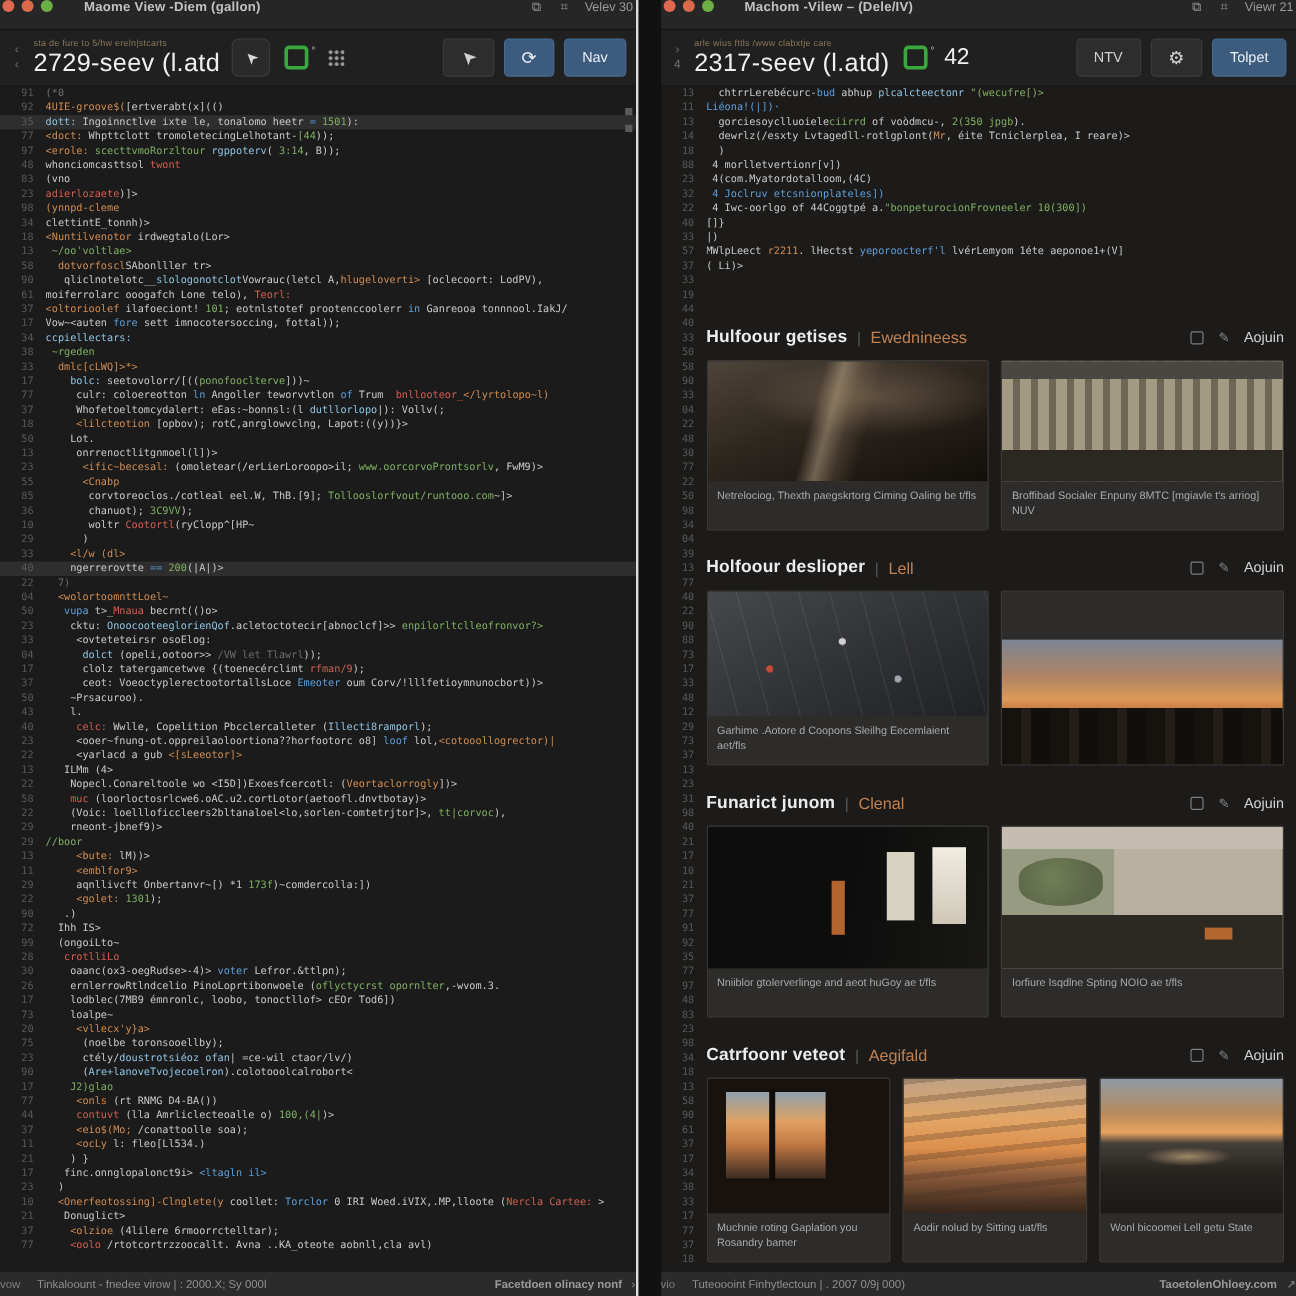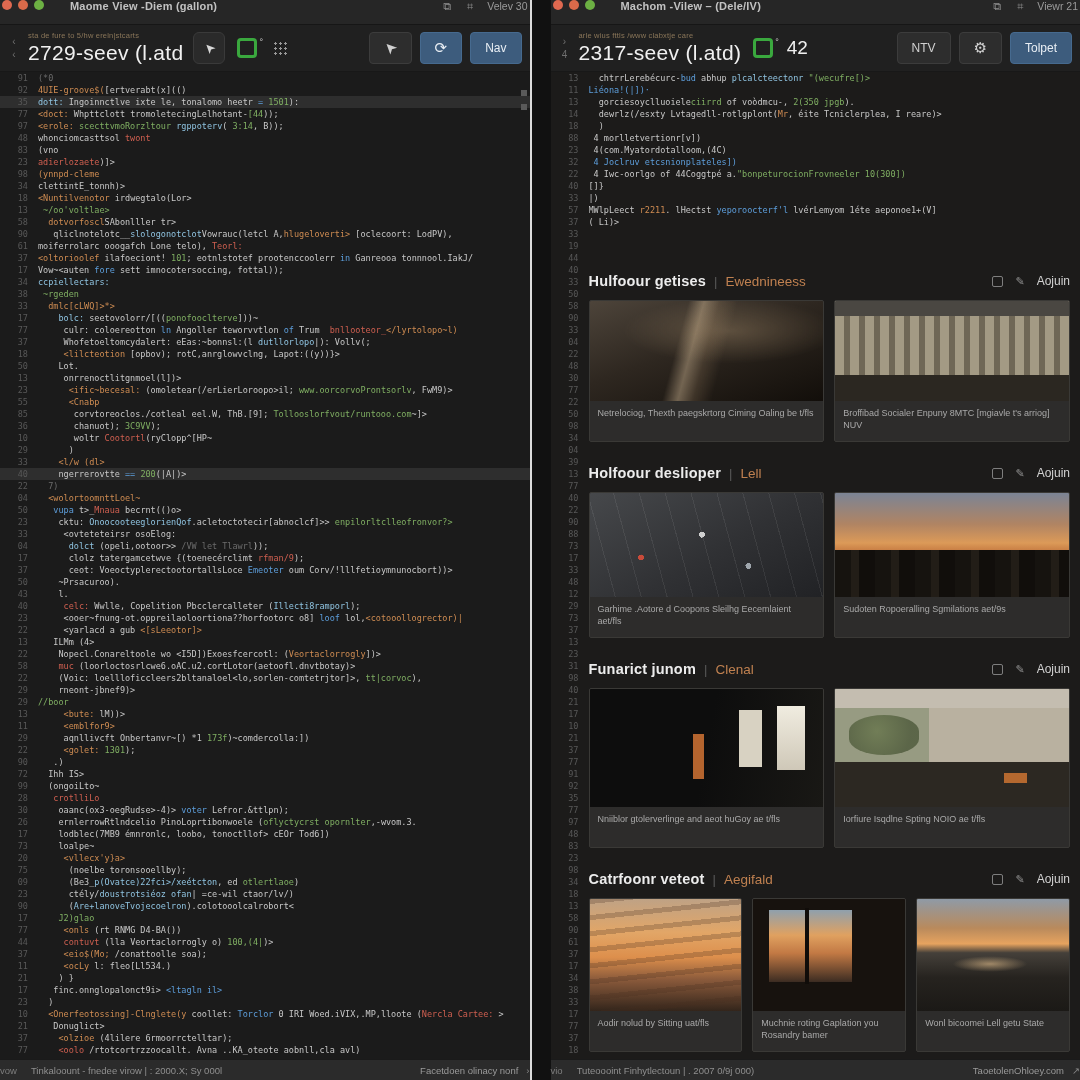--- a/index.html
+++ b/index.html
@@ -110,21 +110,21 @@
     repeating-linear-gradient(174deg,rgba(70,45,30,.25) 0 5px,transparent 5px 16px),
     linear-gradient(180deg,#bfa285 0%,#e2a667 30%,#dd8f4c 52%,#8a5a3b 72%,#33251b 100%);}
   .img-harbor-sunset{background:
     radial-gradient(ellipse 35% 10% at 48% 58%,rgba(245,205,150,.55),transparent 70%),
     linear-gradient(180deg,#8f9aa6 0%,#b98a5c 26%,#e6a35f 40%,#45403a 48%,#26231f 70%,#1b1916 100%);}
 
   
   .statusbar{height:20px;background:#2b2b2b;border-top:1px solid #1a1a1a;display:flex;align-items:center;flex:none;padding:0 0;color:#8f8f8f;font-size:9.5px;white-space:nowrap;}
   .sb-mode{color:#7d7d7d;margin-right:14px;}
   .sb-spacer{flex:1;}
-  .sb-right{color:#9a9a9a;}
+  .sb-right{color:#9a9a9a;font-weight:bold;}
   .sb-chev{margin-left:8px;color:#8a8a8a;}
 </style>
 </head>
 <body>
 
 <div class="split">
 
   <div class="window left">
     <div class="titlebar">
       <div class="lights">
@@ -226,26 +226,25 @@
           <div class="code-line"><span class="ln">90</span><span class="lt"><span class="tk-w">   .)</span></span></div>
           <div class="code-line"><span class="ln">72</span><span class="lt"><span class="tk-w">  Ihh IS&gt;</span></span></div>
           <div class="code-line"><span class="ln">99</span><span class="lt"><span class="tk-w">  (ongoiLto~</span></span></div>
           <div class="code-line"><span class="ln">28</span><span class="lt"><span class="tk-r">   crotlliLo</span></span></div>
           <div class="code-line"><span class="ln">30</span><span class="lt"><span class="tk-w">    oaanc(ox3-oegRudse&gt;-4)&gt; </span><span class="tk-b">voter</span><span class="tk-w"> Lefror.&amp;ttlpn);</span></span></div>
           <div class="code-line"><span class="ln">26</span><span class="lt"><span class="tk-w">    ernlerrowRtlndcelio PinoLoprtibonwoele (</span><span class="tk-gr">oflyctycrst opornlter</span><span class="tk-w">,-wvom.3.</span></span></div>
           <div class="code-line"><span class="ln">17</span><span class="lt"><span class="tk-w">    lodblec(7MB9 émnronlc, loobo, tonoctllof&gt; cEOr Tod6])</span></span></div>
           <div class="code-line"><span class="ln">73</span><span class="lt"><span class="tk-w">    loalpe~</span></span></div>
           <div class="code-line"><span class="ln">20</span><span class="lt"><span class="tk-o">     &lt;vllecx'y}a&gt;</span></span></div>
           <div class="code-line"><span class="ln">75</span><span class="lt"><span class="tk-w">      (noelbe toronsooellby);</span></span></div>
-          <div class="code-line"><span class="ln">09</span><span class="lt"><span class="tk-w">      (Be3_</span><span class="tk-lb">p(Ovatce)22fci&gt;/xeétcton</span><span class="tk-w">, ed </span><span class="tk-gr">otlertlaoe</span><span class="tk-w">)</span></span></div>
           <div class="code-line"><span class="ln">23</span><span class="lt"><span class="tk-w">      ctély/</span><span class="tk-lb">doustrotsiéoz ofan</span><span class="tk-w">| =ce-wil ctaor/lv/)</span></span></div>
           <div class="code-line"><span class="ln">90</span><span class="lt"><span class="tk-w">      (</span><span class="tk-lb">Are+lanoveTvojecoelron</span><span class="tk-w">).colotooolcalrobort&lt;</span></span></div>
           <div class="code-line"><span class="ln">17</span><span class="lt"><span class="tk-gr">    J2)glao</span></span></div>
           <div class="code-line"><span class="ln">77</span><span class="lt"><span class="tk-o">     &lt;onls</span><span class="tk-w"> (rt RNMG D4-BA())</span></span></div>
-          <div class="code-line"><span class="ln">44</span><span class="lt"><span class="tk-r">     contuvt</span><span class="tk-w"> (lla Veortaclorrogly o) </span><span class="tk-gr">100,(4|</span><span class="tk-w">)&gt;</span></span></div>
+          <div class="code-line"><span class="ln">44</span><span class="lt"><span class="tk-r">     contuvt</span><span class="tk-w"> (lla Amrliclecteoalle o) </span><span class="tk-gr">100,(4|</span><span class="tk-w">)&gt;</span></span></div>
           <div class="code-line"><span class="ln">37</span><span class="lt"><span class="tk-o">     &lt;eio$(Mo;</span><span class="tk-w"> /conattoolle soa);</span></span></div>
           <div class="code-line"><span class="ln">11</span><span class="lt"><span class="tk-o">     &lt;ocLy</span><span class="tk-w"> l: fleo[Ll534.)</span></span></div>
           <div class="code-line"><span class="ln">21</span><span class="lt"><span class="tk-w">    ) }</span></span></div>
           <div class="code-line"><span class="ln">17</span><span class="lt"><span class="tk-w">   finc.onnglopalonct9i&gt; </span><span class="tk-b">&lt;ltagln il&gt;</span></span></div>
           <div class="code-line"><span class="ln">23</span><span class="lt"><span class="tk-w">  )</span></span></div>
           <div class="code-line"><span class="ln">10</span><span class="lt"><span class="tk-o">  &lt;Onerfeotossing]-Clnglete(y</span><span class="tk-w"> coollet: </span><span class="tk-b">Torclor</span><span class="tk-w"> 0 IRI Woed.iVIX,.MP,lloote (</span><span class="tk-r">Nercla Cartee:</span><span class="tk-w"> &gt;</span></span></div>
           <div class="code-line"><span class="ln">21</span><span class="lt"><span class="tk-w">   Donuglict&gt;</span></span></div>
           <div class="code-line"><span class="ln">37</span><span class="lt"><span class="tk-o">    &lt;olzioe</span><span class="tk-w"> (4lilere 6rmoorrctelltar);</span></span></div>
           <div class="code-line"><span class="ln">77</span><span class="lt"><span class="tk-r">    &lt;oolo</span><span class="tk-w"> /rtotcortrzzoocallt. Avna ..KA_oteote aobnll,cla avl)</span></span></div>
         </div>
@@ -434,21 +433,20 @@
                   <span class="sec-action">Aojuin</span>
                 </span>
               </div>
               <div class="card-row">
                 <figure class="card">
                   <div class="card-img img-aerial-parking"></div>
                   <figcaption class="card-cap">Garhime .Aotore d Coopons Sleilhg Eecemlaient aet/fls</figcaption>
                 </figure>
                 <figure class="card">
                   <div class="card-img img-skyline-sunset"></div>
-                  <figcaption class="card-cap">Sudoten Ropoeralling Sgmilations aet/9s</figcaption>
                 </figure>
               </div>
             </section>
             <section class="gal-section">
               <div class="sec-head">
                 <span class="sec-title">Funarict junom</span>
                 <span class="sec-sep">|</span>
                 <span class="sec-sub">Clenal</span>
                 <span class="sec-tools">
                   <span class="ic-box"></span>
@@ -473,26 +471,26 @@
                 <span class="sec-sep">|</span>
                 <span class="sec-sub">Aegifald</span>
                 <span class="sec-tools">
                   <span class="ic-box"></span>
                   <span class="ic-pen">✎</span>
                   <span class="sec-action">Aojuin</span>
                 </span>
               </div>
               <div class="card-row">
                 <figure class="card">
+                  <div class="card-img img-window-sunset"></div>
+                  <figcaption class="card-cap">Muchnie roting Gaplation you Rosandry bamer</figcaption>
+                </figure>
+                <figure class="card">
                   <div class="card-img img-sunset-clouds"></div>
                   <figcaption class="card-cap">Aodir nolud by Sitting uat/fls</figcaption>
-                </figure>
-                <figure class="card">
-                  <div class="card-img img-window-sunset"></div>
-                  <figcaption class="card-cap">Muchnie roting Gaplation you Rosandry bamer</figcaption>
                 </figure>
                 <figure class="card">
                   <div class="card-img img-harbor-sunset"></div>
                   <figcaption class="card-cap">Wonl bicoomei Lell getu State</figcaption>
                 </figure>
               </div>
             </section>
           </div>
       </div>
     </div>

